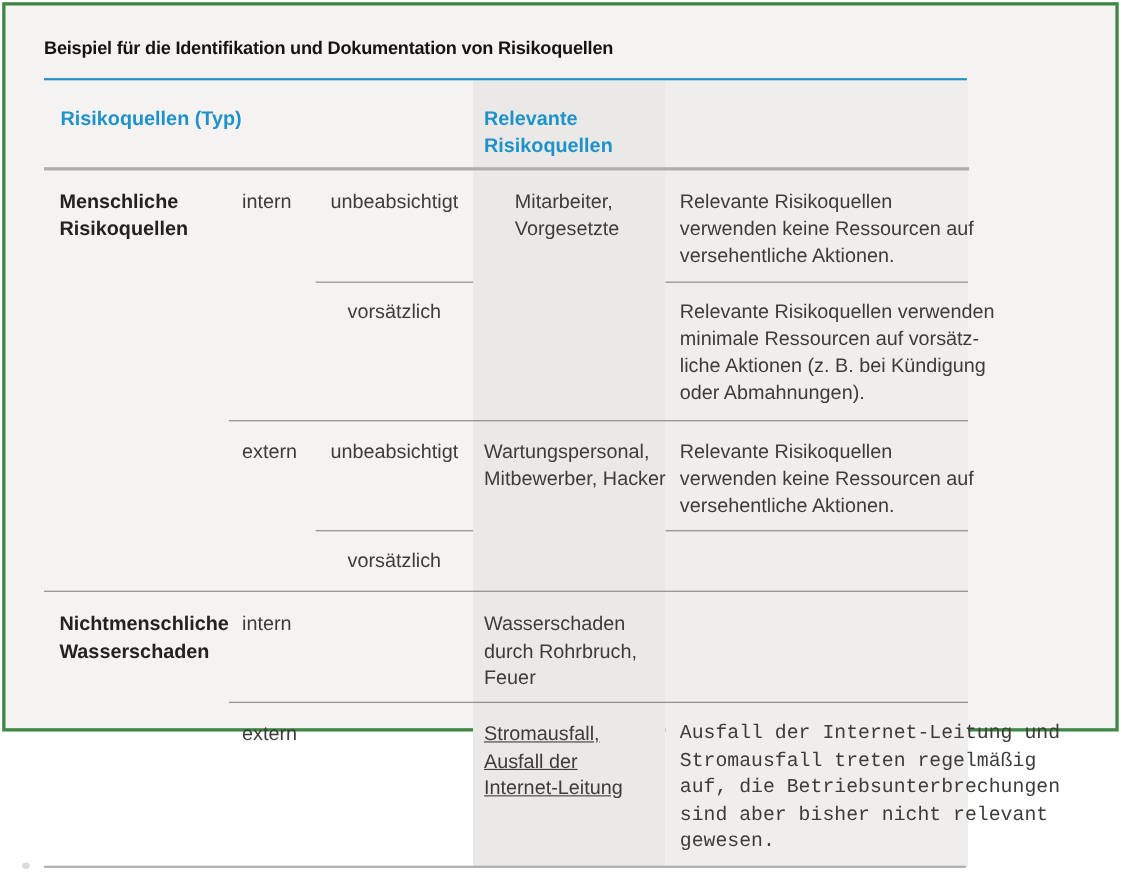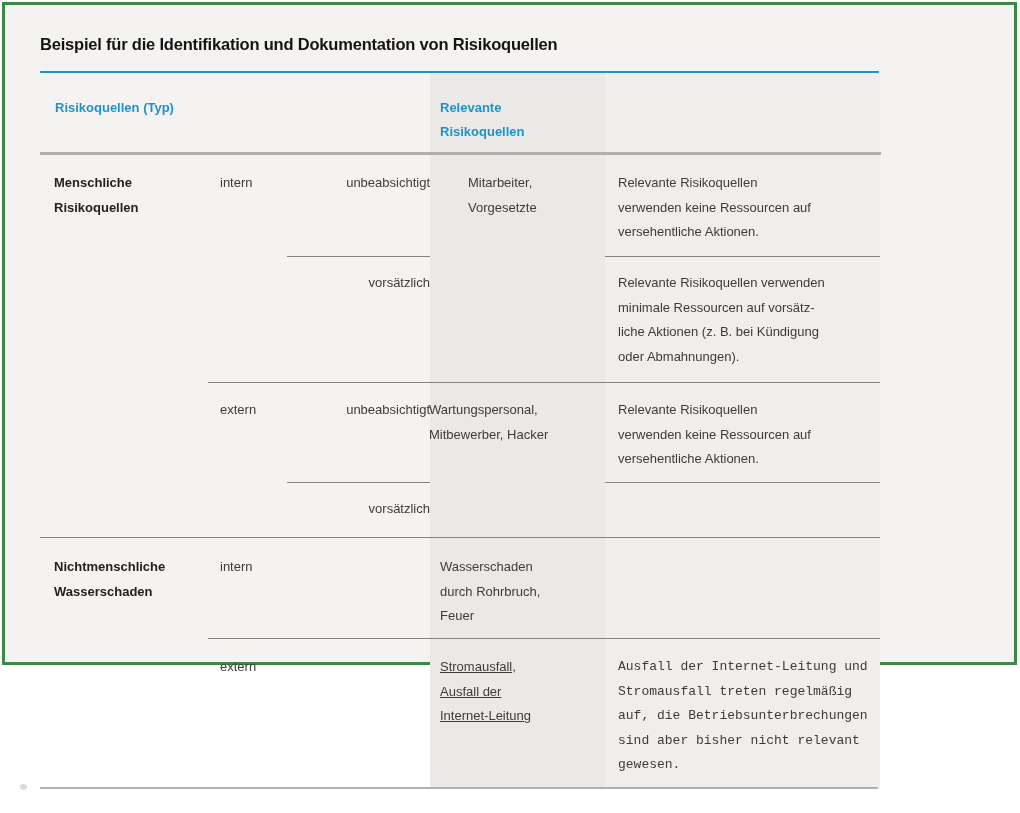--- a/index.html
+++ b/index.html
@@ -26,38 +26,38 @@
   .band-description { left: 605px; width: 275px; background: #efeeec; }
 
   .rule { position: absolute; }
   .rule-blue   { left: 40px; top: 71px;  width: 839px; height: 2px; background: #1f93c9; }
   .rule-header { left: 40px; top: 152px; width: 841px; height: 3px; background: #b1afad; }
   .rule-bottom { left: 40px; top: 787px; width: 838px; height: 2px; background: #b1afad; }
   .div-line { position: absolute; height: 1px; background: #868482; }
 
   .t {
     position: absolute;
-    font-size: 13px;
+    font-size: 18px;
     line-height: 24.5px;
     color: #3e3c3a;
     white-space: pre-line;
   }
   .title {
     font-size: 16.5px;
     font-weight: bold;
     color: #141413;
     letter-spacing: -0.2px;
   }
   .hdr {
     color: #1f93c9;
     font-weight: bold;
     line-height: 24px;
   }
   .grp { font-weight: bold; color: #242220; }
-  .ctr { width: 143px; text-align: right; }
+  .ctr { width: 143px; text-align: center; }
 
   .corner-smudge {
     position: absolute;
     left: 20px; top: 784px;
     width: 7px; height: 6px;
     border-radius: 50%;
     background: #dddbd9;
   }
 </style>
 </head>
@@ -95,21 +95,21 @@
   <div class="t ctr" style="left:287px; top:271px;">vorsätzlich</div>
   <div class="t" style="left:618px; top:271px;">Relevante Risikoquellen verwenden
 minimale Ressourcen auf vorsätz-
 liche Aktionen (z. B. bei Kündigung
 oder Abmahnungen).</div>
 
   <div class="div-line" style="left:208px; top:382px; width:672px;"></div>
 
   <div class="t" style="left:220px; top:398px;">extern</div>
   <div class="t ctr" style="left:287px; top:398px;">unbeabsichtigt</div>
-  <div class="t" style="left:429px; top:398px;">Wartungspersonal,
+  <div class="t" style="left:440px; top:398px;">Wartungspersonal,
 Mitbewerber, Hacker</div>
   <div class="t" style="left:618px; top:398px;">Relevante Risikoquellen
 verwenden keine Ressourcen auf
 versehentliche Aktionen.</div>
 
   <div class="div-line" style="left:287px; top:482px; width:143px;"></div>
   <div class="div-line" style="left:605px; top:482px; width:275px;"></div>
 
   <div class="t ctr" style="left:287px; top:497px;">vorsätzlich</div>
   <div class="t" style="left:618px; top:497px;"></div>

